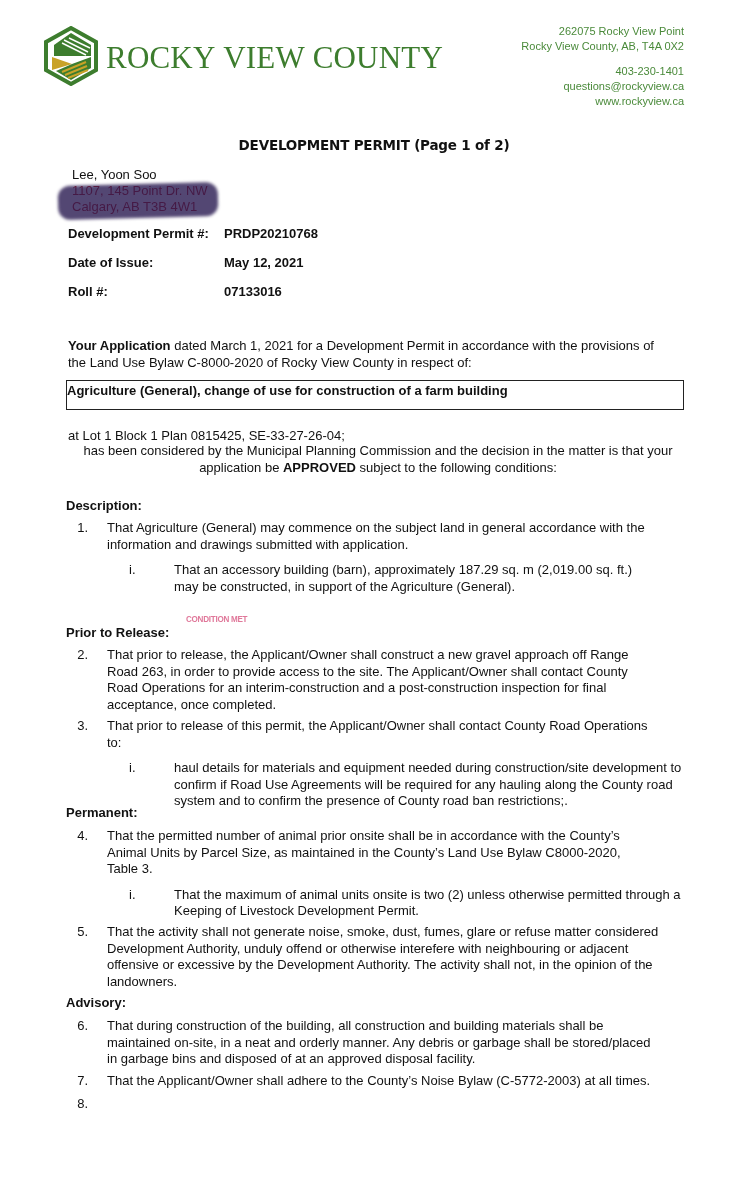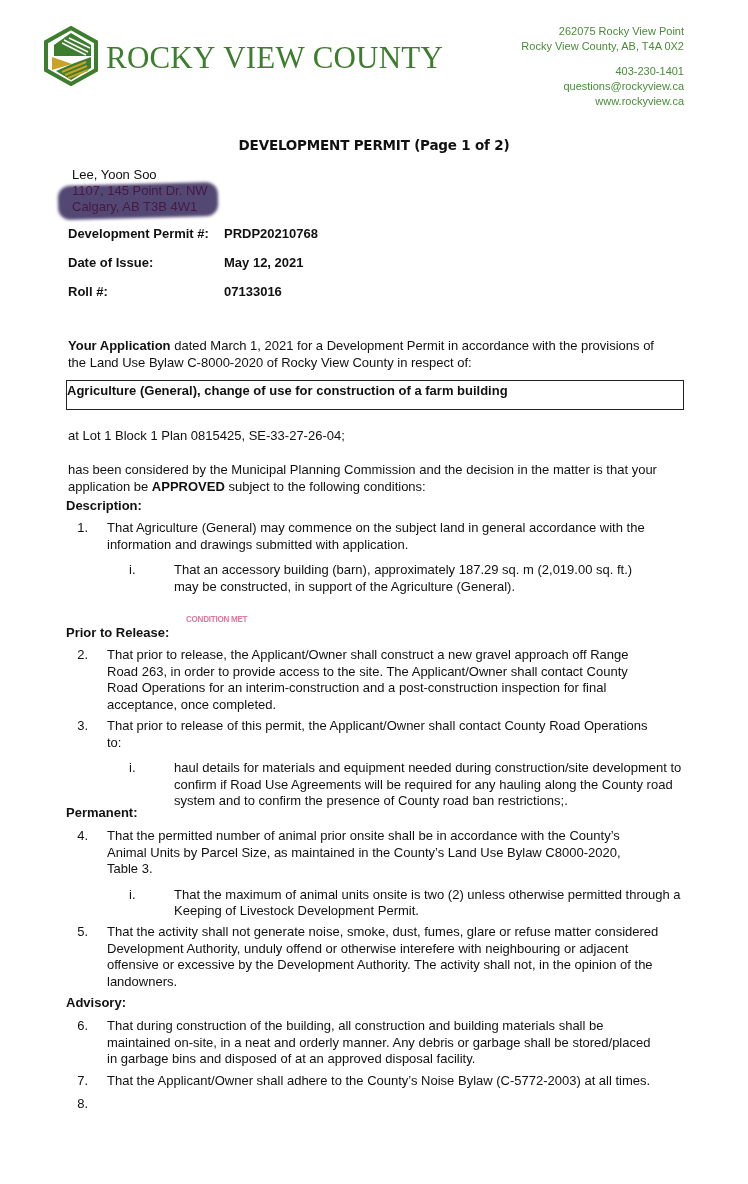--- a/index.html
+++ b/index.html
@@ -113,21 +113,21 @@
   <div><b>Your Application</b><span> dated March 1, 2021 for a Development Permit in accordance with the provisions of</span></div>
   <div>the Land Use Bylaw C-8000-2020 of Rocky View County in respect of:</div>
 </div>
 
 <div class="abs box">
   <div class="txt">Agriculture (General), change of use for construction of a farm building</div>
 </div>
 
 <div class="abs para" style="top:428px; left:68px;">at  Lot 1 Block 1 Plan 0815425, SE-33-27-26-04;</div>
 
-<div class="abs para" style="top:462px;">
+<div class="abs para" style="top:443px;text-align:center;">
   <div>has been considered by the Municipal Planning Commission and the decision in the matter is that your</div>
   <div><span>application be </span><b>APPROVED</b><span> subject to the following conditions:</span></div>
 </div>
 
 <div class="abs section" style="top:498px;">Description:</div>
 
 <div class="abs" style="left:66px; top:520px; width:620px;">
   <div class="item">
     <div class="num">1.</div>
     <div>

